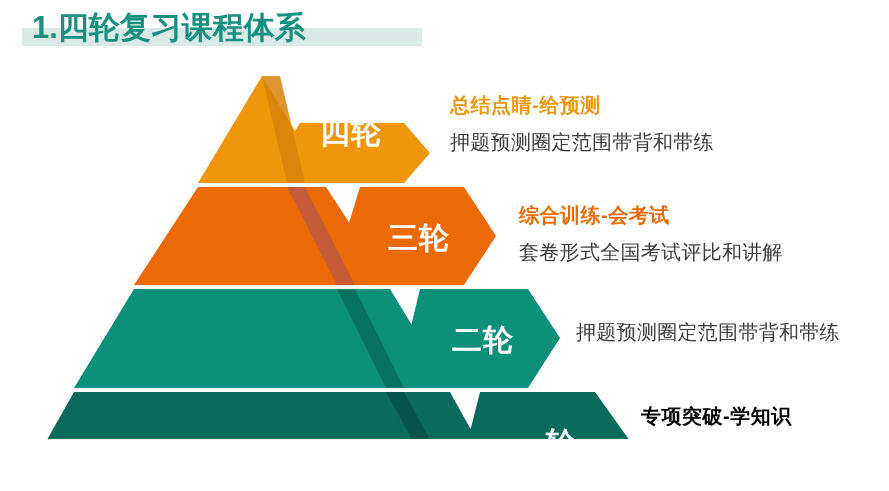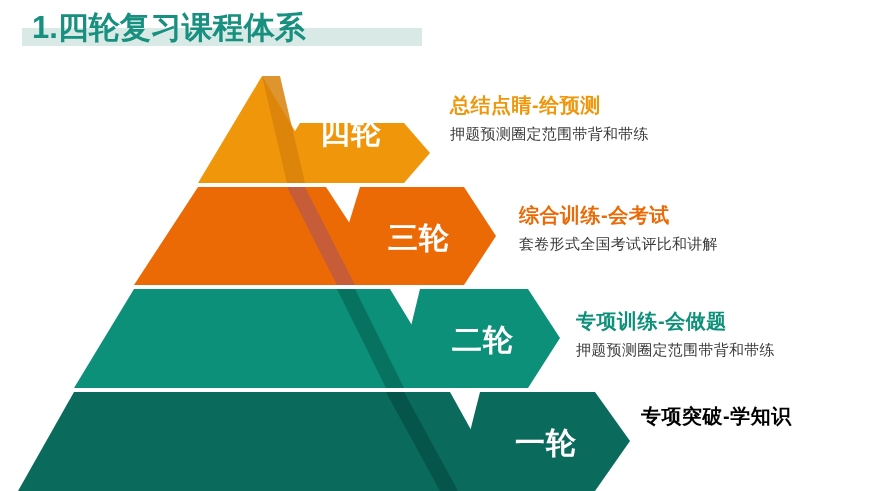--- a/index.html
+++ b/index.html
@@ -11,21 +11,21 @@
     height: 491px;
     background: #ffffff;
     font-family: "Liberation Sans", "DejaVu Sans", sans-serif;
     overflow: hidden;
     position: relative;
   }
   #slide {
     position: absolute;
     left: 0; top: 0;
     width: 889px;
-    height: 491px;
+    height: 439px;
     background: #ffffff;
     overflow: hidden;
   }
 
   
   #title-block {
     position: absolute;
     left: 22px;
     top: 6px;
     height: 44px;
@@ -65,26 +65,26 @@
     z-index: 5;
   }
   .desc-head {
     font-size: 20px;
     font-weight: bold;
     line-height: 26px;
     white-space: nowrap;
     letter-spacing: 0.5px;
   }
   .desc-sub {
-    font-size: 15px;
+    font-size: 20px;
     font-weight: normal;
     color: #3b3b3b;
     line-height: 24px;
     white-space: nowrap;
-    margin-top: 4px;
+    margin-top: 12px;
     letter-spacing: 0.3px;
     text-align: center;
   }
 
   #desc-4 { left: 450px; top: 92px; }
   #desc-3 { left: 519px; top: 202px; }
   #desc-2 { left: 576px; top: 308px; }
   #desc-1 { left: 641px; top: 403px; }
 
   
@@ -143,21 +143,20 @@
     <div class="desc-head" style="color:#f0960a">总结点睛-给预测</div>
     <div class="desc-sub">押题预测圈定范围带背和带练</div>
   </div>
 
   <div class="desc-block" id="desc-3">
     <div class="desc-head" style="color:#ec6a06">综合训练-会考试</div>
     <div class="desc-sub">套卷形式全国考试评比和讲解</div>
   </div>
 
   <div class="desc-block" id="desc-2">
-    <div class="desc-head" style="color:#0d9079">专项训练-会做题</div>
     <div class="desc-sub">押题预测圈定范围带背和带练</div>
   </div>
 
   <div class="desc-block" id="desc-1">
     <div class="desc-head" style="color:#000000">专项突破-学知识</div>
   </div>
 
 </div>
 
 </body></html>

